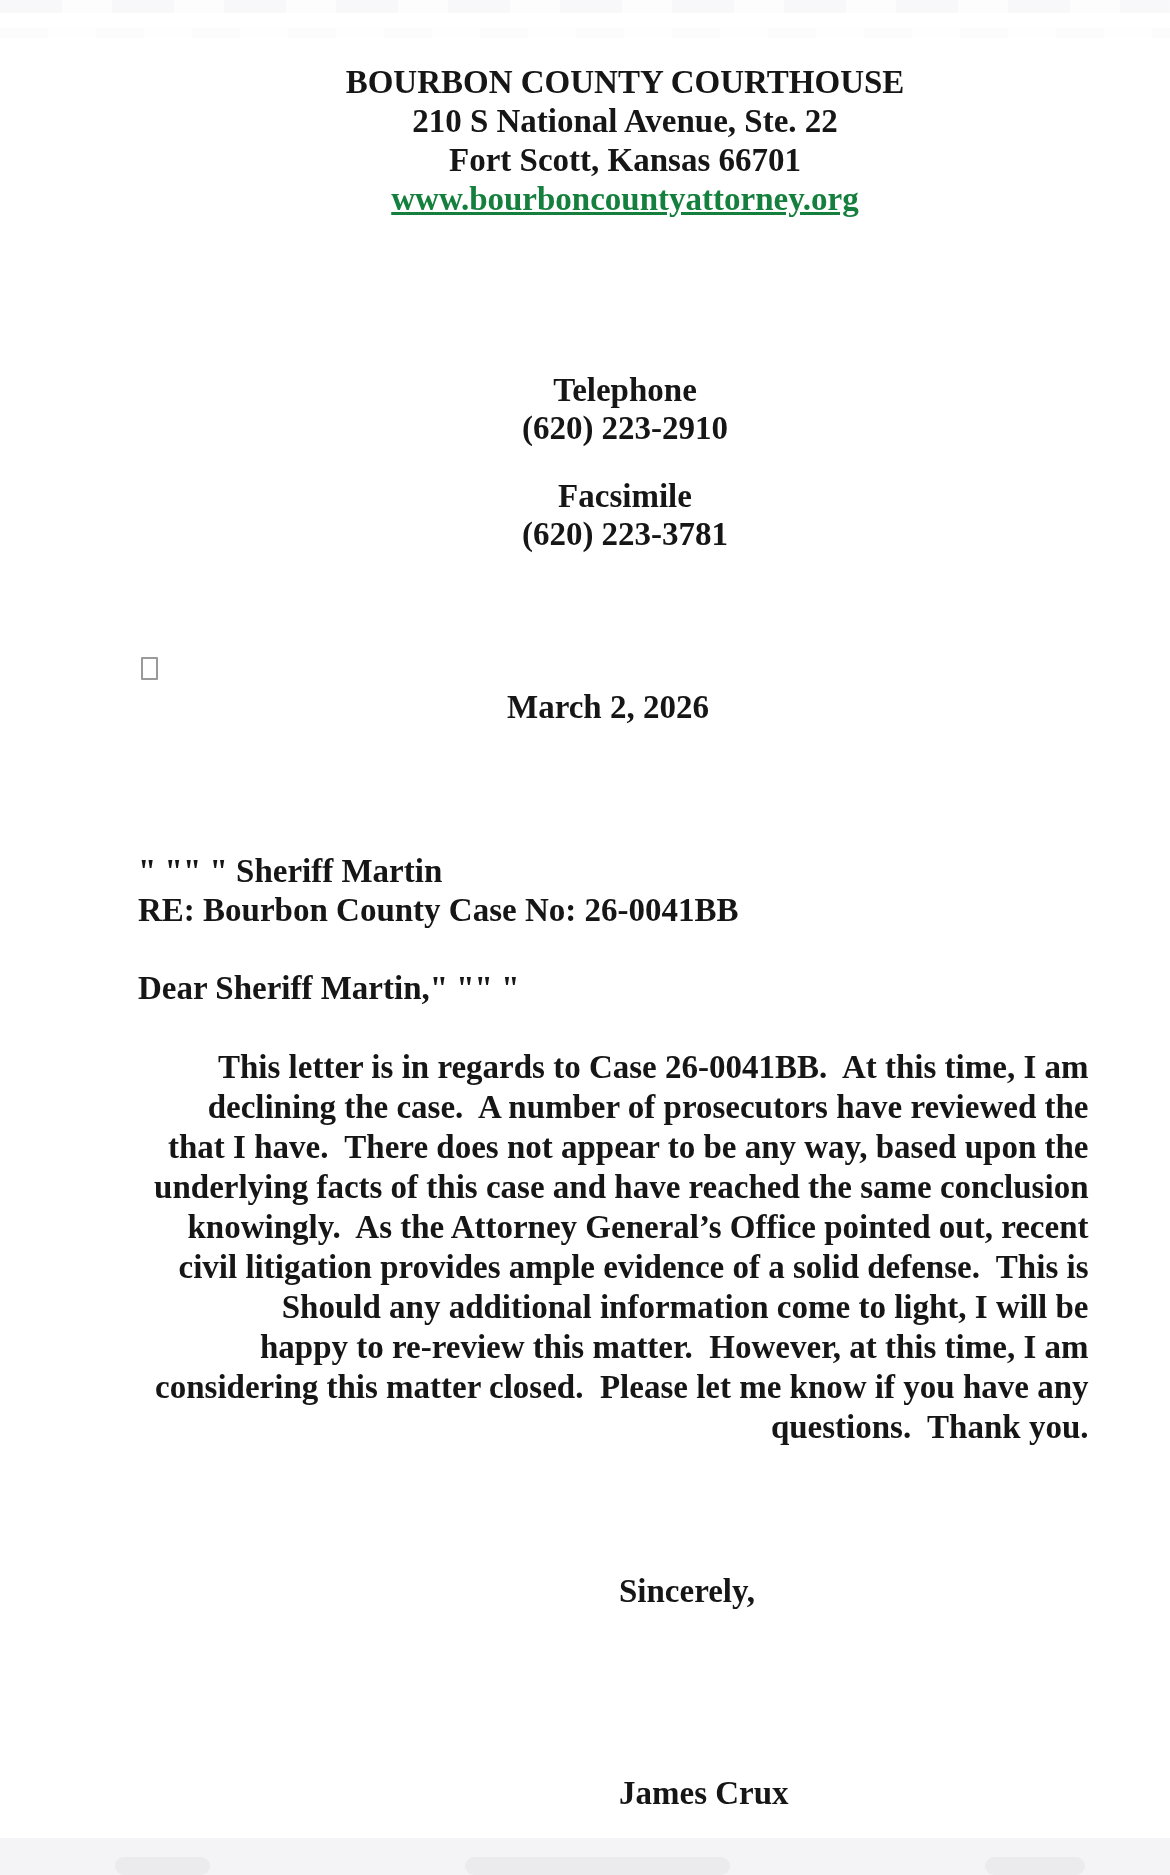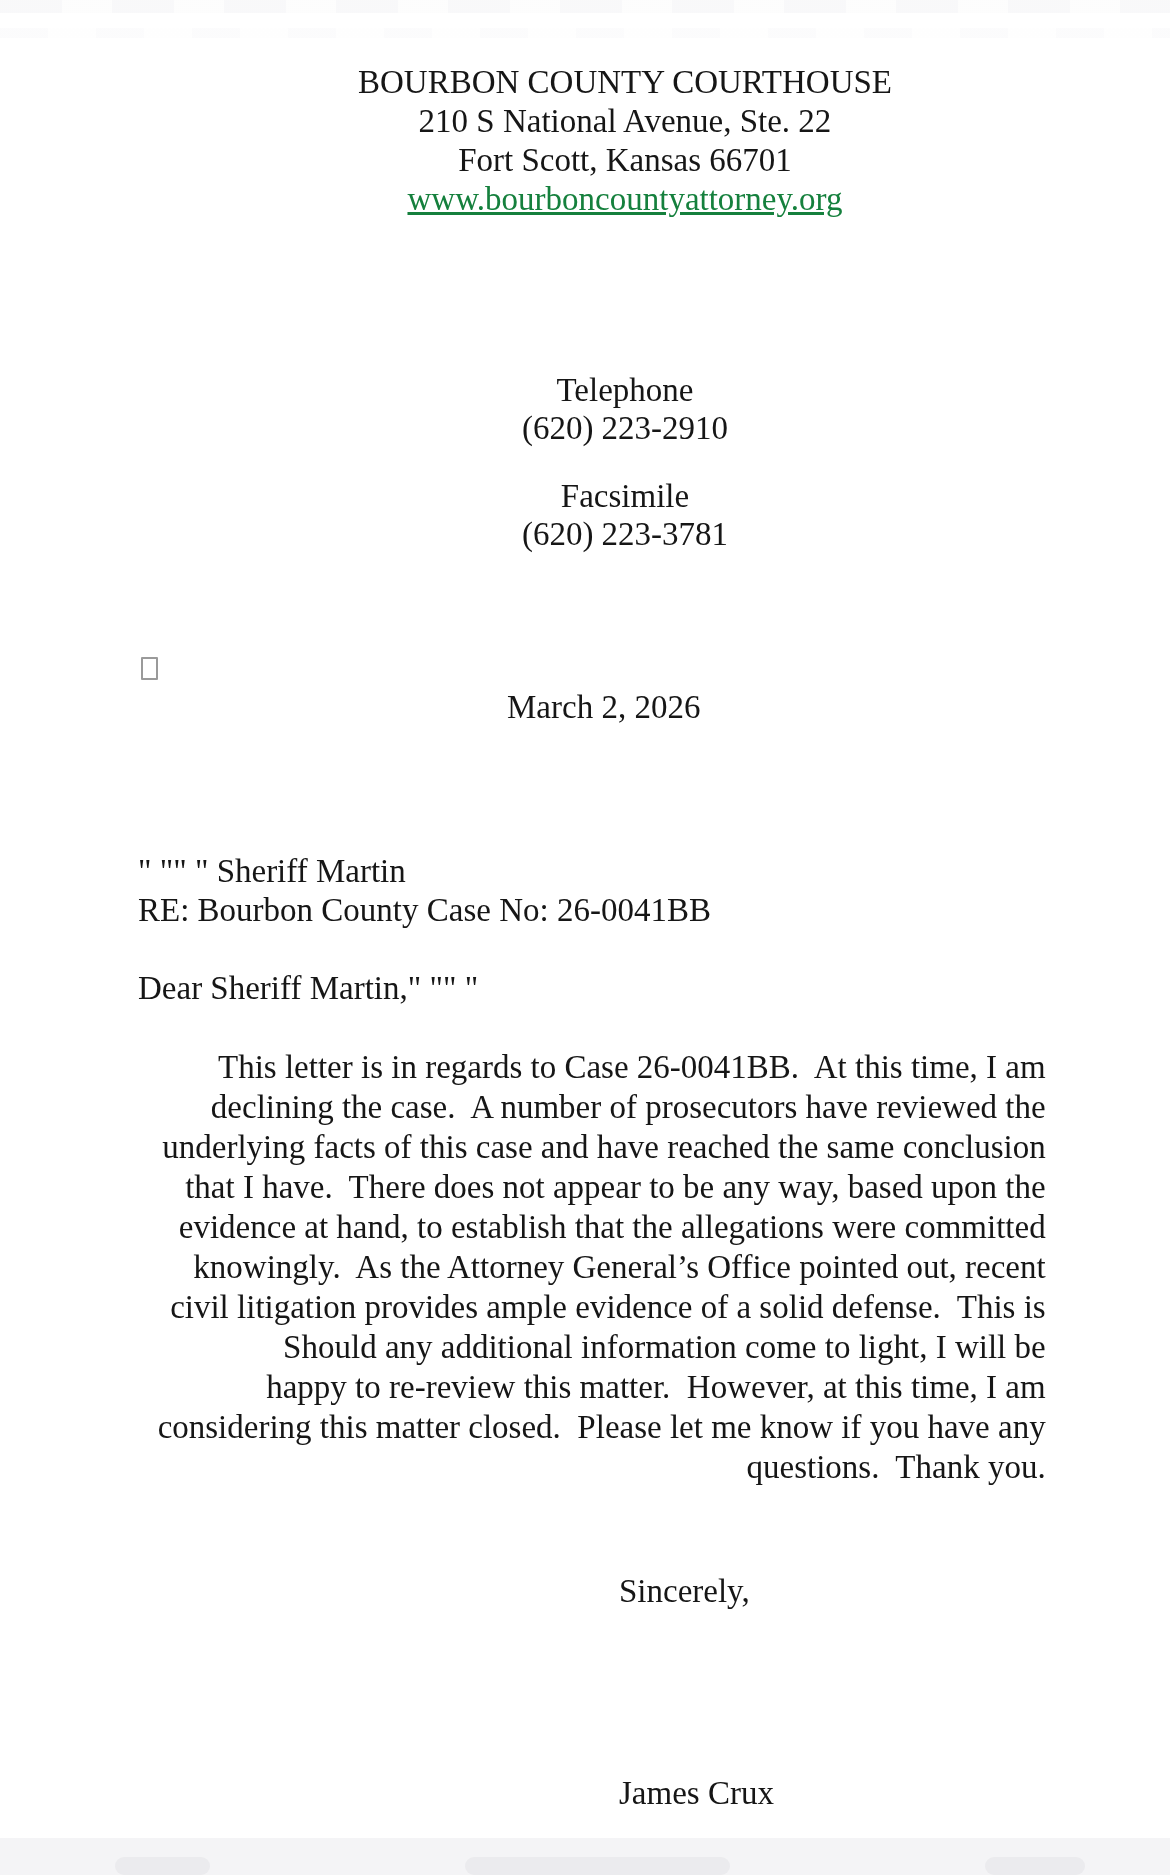--- a/index.html
+++ b/index.html
@@ -4,20 +4,21 @@
 <style>
   html,body { margin:0; padding:0; background:#ffffff; }
   .page {
     position:relative;
     width:1170px; height:1875px;
     background:#ffffff;
     overflow:hidden;
     font-family:"Liberation Serif", serif;
     color:#161616;
     font-size:33px;
+    font-weight:bold;
   }
   
   .scan-strip-top {
     position:absolute; left:0; top:0; width:100%; height:13px;
     background:repeating-linear-gradient(90deg,#f6f6f8 0 62px,#fcfcfc 62px 112px);
     opacity:.75;
   }
   .scan-strip-top2 {
     position:absolute; left:0; top:28px; width:100%; height:10px;
     background:repeating-linear-gradient(90deg,#f7f7f9 0 48px,#fdfdfd 48px 96px);
@@ -88,23 +89,22 @@
   <div class="recipient">
     <div>" "" " Sheriff Martin</div>
   </div>
 
   <div class="re-line">RE: Bourbon County Case No: 26-0041BB</div>
   <div class="salutation">Dear Sheriff Martin," "" "</div>
 
   <div class="letter-body">
       <div class="body-line indent">This letter is in regards to Case 26-0041BB.  At this time, I am</div>
       <div class="body-line">declining the case.  A number of prosecutors have reviewed the</div>
+      <div class="body-line">that I have.  There does not appear to be any way, based upon the</div>
       <div class="body-line">underlying facts of this case and have reached the same conclusion</div>
-      <div class="body-line">that I have.  There does not appear to be any way, based upon the</div>
-      <div class="body-line">evidence at hand, to establish that the allegations were committed</div>
       <div class="body-line">knowingly.  As the Attorney General’s Office pointed out, recent</div>
       <div class="body-line">civil litigation provides ample evidence of a solid defense.  This is</div>
       <div class="body-line indent">Should any additional information come to light, I will be</div>
       <div class="body-line">happy to re-review this matter.  However, at this time, I am</div>
       <div class="body-line">considering this matter closed.  Please let me know if you have any</div>
       <div class="body-line">questions.  Thank you.</div>
     </div>
 
   <div class="closing">Sincerely,</div>
 

